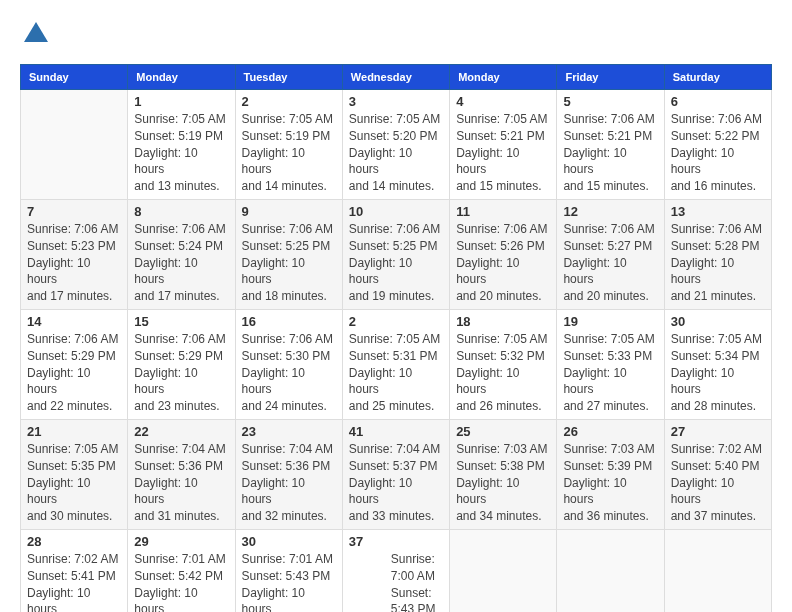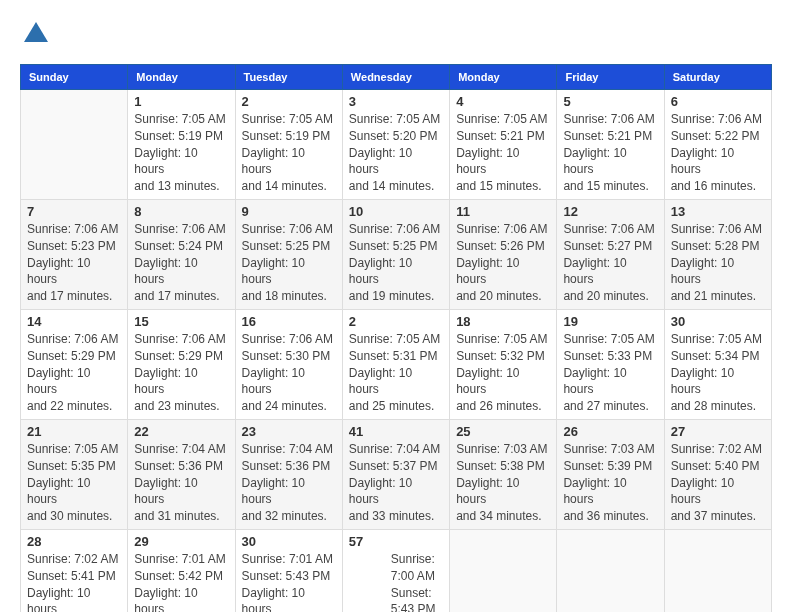--- a/index.html
+++ b/index.html
@@ -333,21 +333,21 @@
 and 40 minutes.</div>
         </td>
         <td>
           <div class="day-number">30</div>
           <div class="day-info" style="white-space: pre-line;">Sunrise: 7:01 AM
 Sunset: 5:43 PM
 Daylight: 10 hours
 and 41 minutes.</div>
         </td>
         <td>
-          <div class="day-number">57</div>
+          <div class="day-number">37</div>
           <div class="day-info" style="white-space: pre-line; margin-left: 42px;">Sunrise: 7:00 AM
 Sunset: 5:43 PM
 Daylight: 10 hours
 and 43 minutes.</div>
         </td>
         <td class="empty"></td>
         <td class="empty"></td>
         <td class="empty"></td>
       </tr>
     </tbody>

